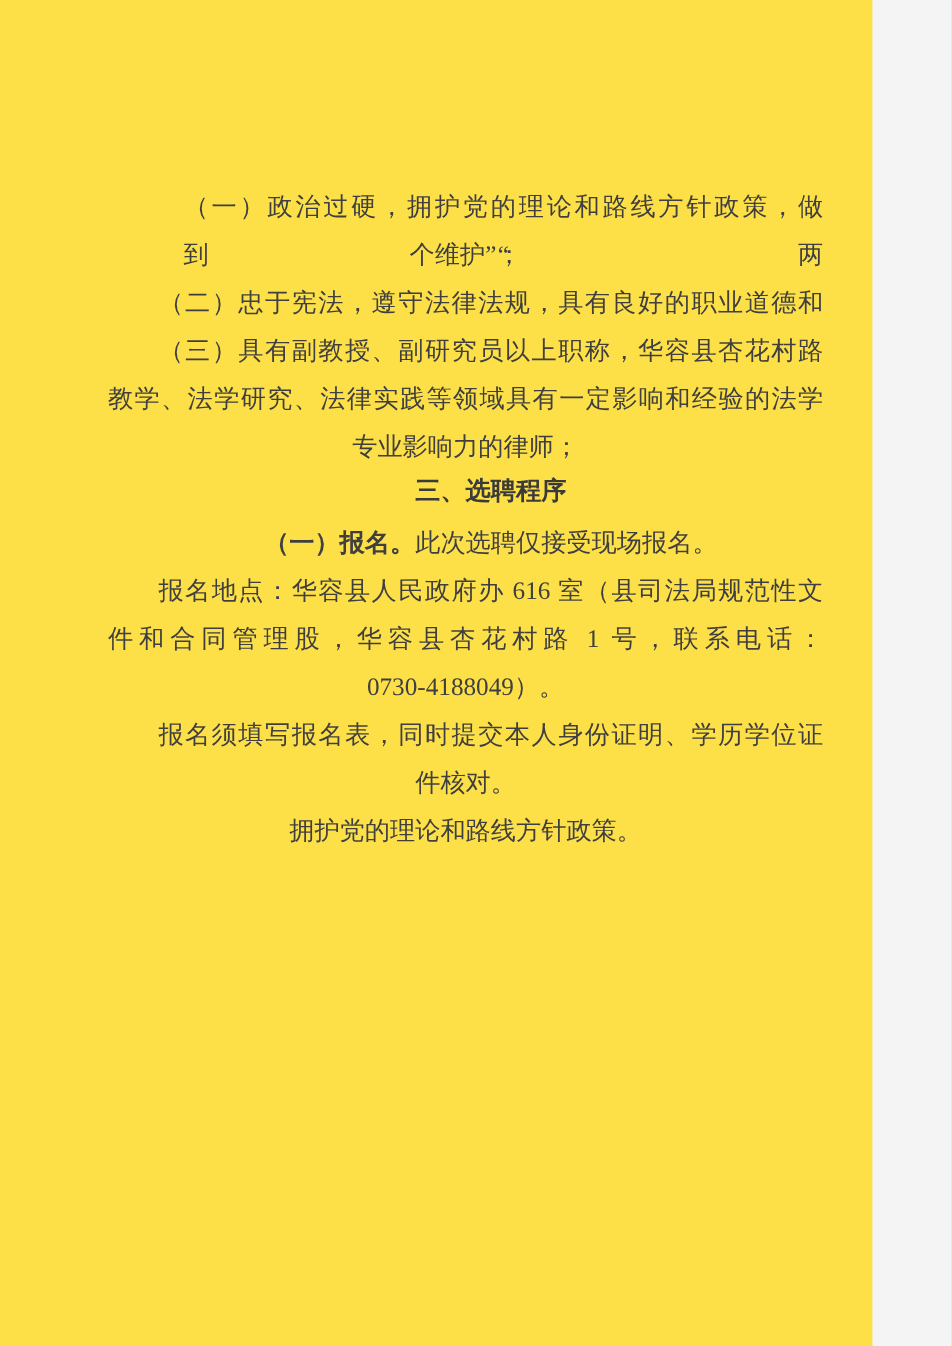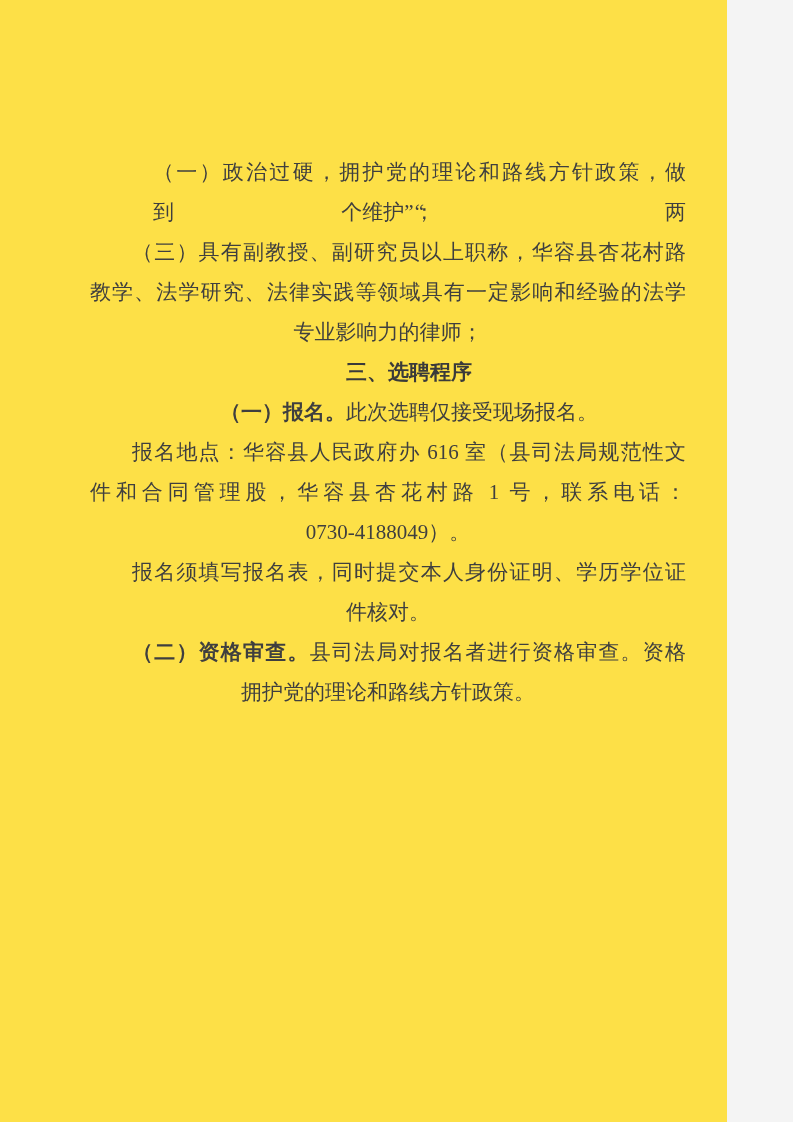--- a/index.html
+++ b/index.html
@@ -29,36 +29,37 @@
     text-align: center;
   }
   .line.just {
     white-space: normal;
     text-align: justify;
     text-align-last: justify;
   }
   .ind-2 { padding-left: 42px; }
   .ind-3 { padding-left: 63px; }
   .heading .line {
-    font-family: Liberation Sans, sans-serif;
+    font-family: Liberation Mono, monospace;
     font-weight: 700;
     color: #3a3a3a;
   }
   .lead { font-weight: 700; }
 </style>
 </head>
 <body>
 
 <div class="page">
   <div class="content">
       <div class="block para">
         <div class="line just ind-3"><span>（一）政治过硬，拥护党的理论和路线方针政策，做到“两</span></div>
         <div class="line"><span>个维护”；</span></div>
       </div>
       <div class="block para">
+        <div class="line just ind-2"><span>（二）忠于宪法，遵守法律法规，具有良好的职业道德和</span></div>
       </div>
       <div class="block para">
         <div class="line just ind-2"><span>（三）具有副教授、副研究员以上职称，华容县杏花村路</span></div>
         <div class="line just"><span>教学、法学研究、法律实践等领域具有一定影响和经验的法学</span></div>
         <div class="line"><span>专业影响力的律师；</span></div>
       </div>
       <div class="block heading">
         <div class="line ind-2"><span>三、选聘程序</span></div>
       </div>
       <div class="block para">
@@ -67,17 +68,16 @@
       <div class="block para">
         <div class="line just ind-2"><span>报名地点：华容县人民政府办 616 室（县司法局规范性文</span></div>
         <div class="line just"><span>件和合同管理股，华容县杏花村路 1 号，联系电话：</span></div>
         <div class="line"><span>0730-4188049）。</span></div>
       </div>
       <div class="block para">
         <div class="line just ind-2"><span>报名须填写报名表，同时提交本人身份证明、学历学位证</span></div>
         <div class="line"><span>件核对。</span></div>
       </div>
       <div class="block para">
-        <div class="line just ind-2"><span class="lead">（二）资格审查。</span><span>县司法局对报名者进行资格审查。资格</span></div>
         <div class="line"><span>拥护党的理论和路线方针政策。</span></div>
       </div>
     </div>
 </div>
 
 </body></html>

